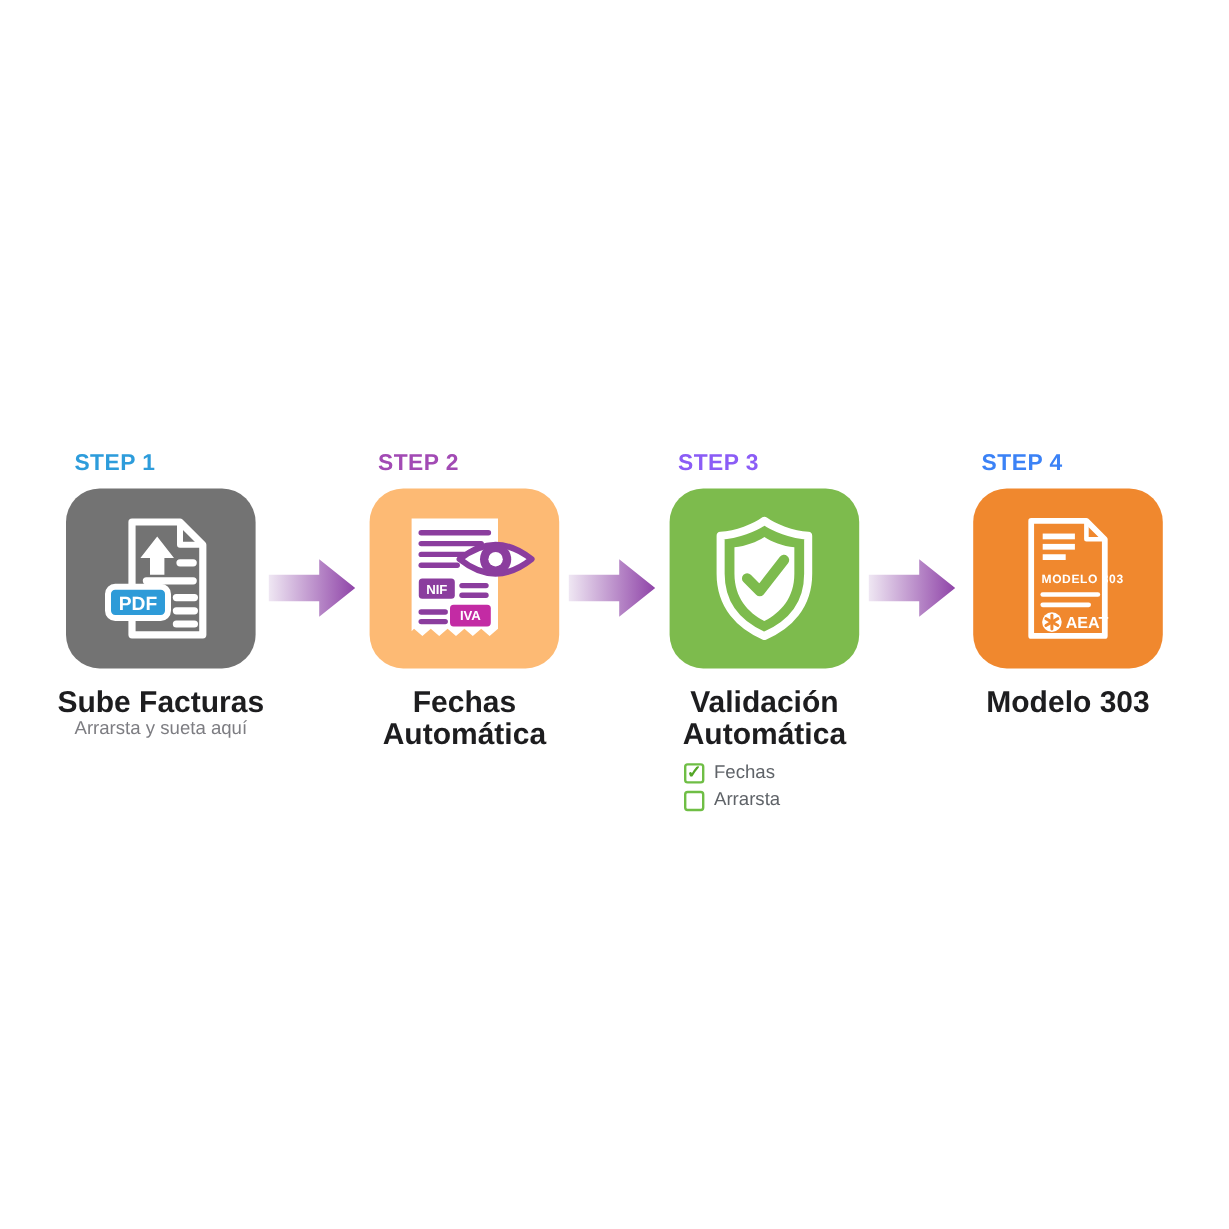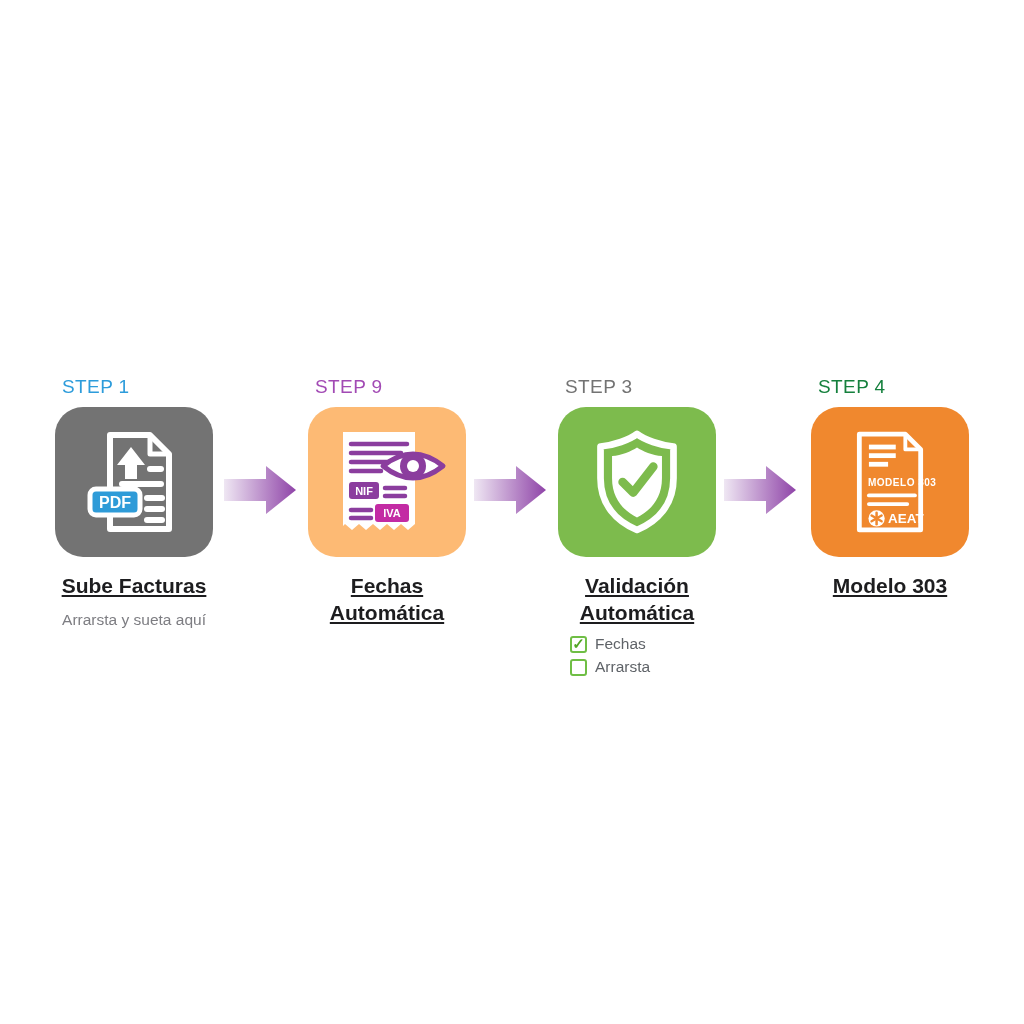--- a/index.html
+++ b/index.html
@@ -2,51 +2,51 @@
 <html><head>
 <meta charset="utf-8">
 <style>
   html,body{margin:0;padding:0;background:#ffffff;}
   .canvas{
     position:relative;width:1024px;height:1024px;background:#ffffff;
     font-family:"Liberation Sans",sans-serif;overflow:hidden;
   }
   .step{position:absolute;top:376px;width:200px;}
   .step-label{
-    font-size:19px;font-weight:400;letter-spacing:.4px;
+    font-size:19px;font-weight:700;letter-spacing:.4px;
     margin:0 0 9px 28px;
   }
   .tile{
     width:158px;height:150px;border-radius:28px;margin:0 auto;
     display:flex;align-items:center;justify-content:center;
   }
   .title{
-    margin:15px 0 0;text-align:center;font-size:21px;line-height:27px;
-    font-weight:700;color:#1d1d1f;white-space:nowrap;text-decoration:underline;
+    margin:15px 0 0;text-align:center;font-size:25px;line-height:27px;
+    font-weight:700;color:#1d1d1f;white-space:nowrap;
   }
   .subtitle{
-    margin:12px 0 0;text-align:center;font-size:15.5px;color:#7d7d82;
+    margin:0 0 0;text-align:center;font-size:15.5px;color:#7d7d82;
     white-space:nowrap;
   }
   .checklist{margin:9px 0 0 33px;}
   .check-row{display:flex;align-items:center;gap:8px;margin-bottom:5px;
     font-size:15.5px;color:#5f6368;}
   .checkbox{
     width:17px;height:17px;box-sizing:border-box;border:2.5px solid #6FBE45;
     border-radius:3px;position:relative;flex:0 0 auto;background:#fff;
   }
   .checkbox.checked::after{
     content:"\2713";position:absolute;left:0;top:-3px;width:13px;height:17px;
     color:#53A626;font-size:15px;font-weight:bold;line-height:17px;text-align:center;
   }
   
   .step1 .step-label{color:#2D9CDB}   .step1 .tile{background:#737373}
   .step2 .step-label{color:#A24AB4}   .step2 .tile{background:#fdba74}
-  .step3 .step-label{color:#737373}   .step3 .tile{background:#7DBB4D}
-  .step4 .step-label{color:#15803d}   .step4 .tile{background:#F0882E}
+  .step3 .step-label{color:#8b5cf6}   .step3 .tile{background:#7DBB4D}
+  .step4 .step-label{color:#3b82f6}   .step4 .tile{background:#F0882E}
   .arrow{position:absolute;top:462px;width:76px;height:56px;}
   .a1{left:222px}.a2{left:472px}.a3{left:722px}
 </style>
 </head>
 <body>
 
 <div class="canvas">
 
   <section class="step step1" style="left:34px">
     <div class="step-label">STEP 1</div>
@@ -74,21 +74,21 @@
     <defs>
         <linearGradient id="ag1" x1="0" y1="0" x2="1" y2="0">
       <stop offset="0" stop-color="#EFE7F3"></stop>
           <stop offset="1" stop-color="#8F44A8"></stop>
     </linearGradient>
       </defs>
     <polygon points="2,17 44,17 44,4 74,28 44,52 44,39 2,39" fill="url(#ag1)"></polygon>
   </svg>
 
   <section class="step step2" style="left:287px">
-    <div class="step-label">STEP 9</div>
+    <div class="step-label">STEP 2</div>
     <div class="tile">
       <svg width="120" height="108" viewBox="0 0 120 108">
         <path d="M16 4 H88 V96 L81 102 L74 96 L67 102 L60 96 L53 102 L46 96 L39 102 L32 96 L25 102 L18 96 L16 98 Z" fill="#ffffff"></path>
         <g stroke="#8B3D9E" stroke-width="4.5" stroke-linecap="round">
           <line x1="24" y1="16" x2="80" y2="16"></line>
           <line x1="24" y1="25" x2="74" y2="25"></line>
           <line x1="24" y1="34" x2="64" y2="34"></line>
           <line x1="24" y1="43" x2="54" y2="43"></line>
           <line x1="58" y1="60" x2="78" y2="60"></line>
           <line x1="58" y1="68" x2="78" y2="68"></line>

